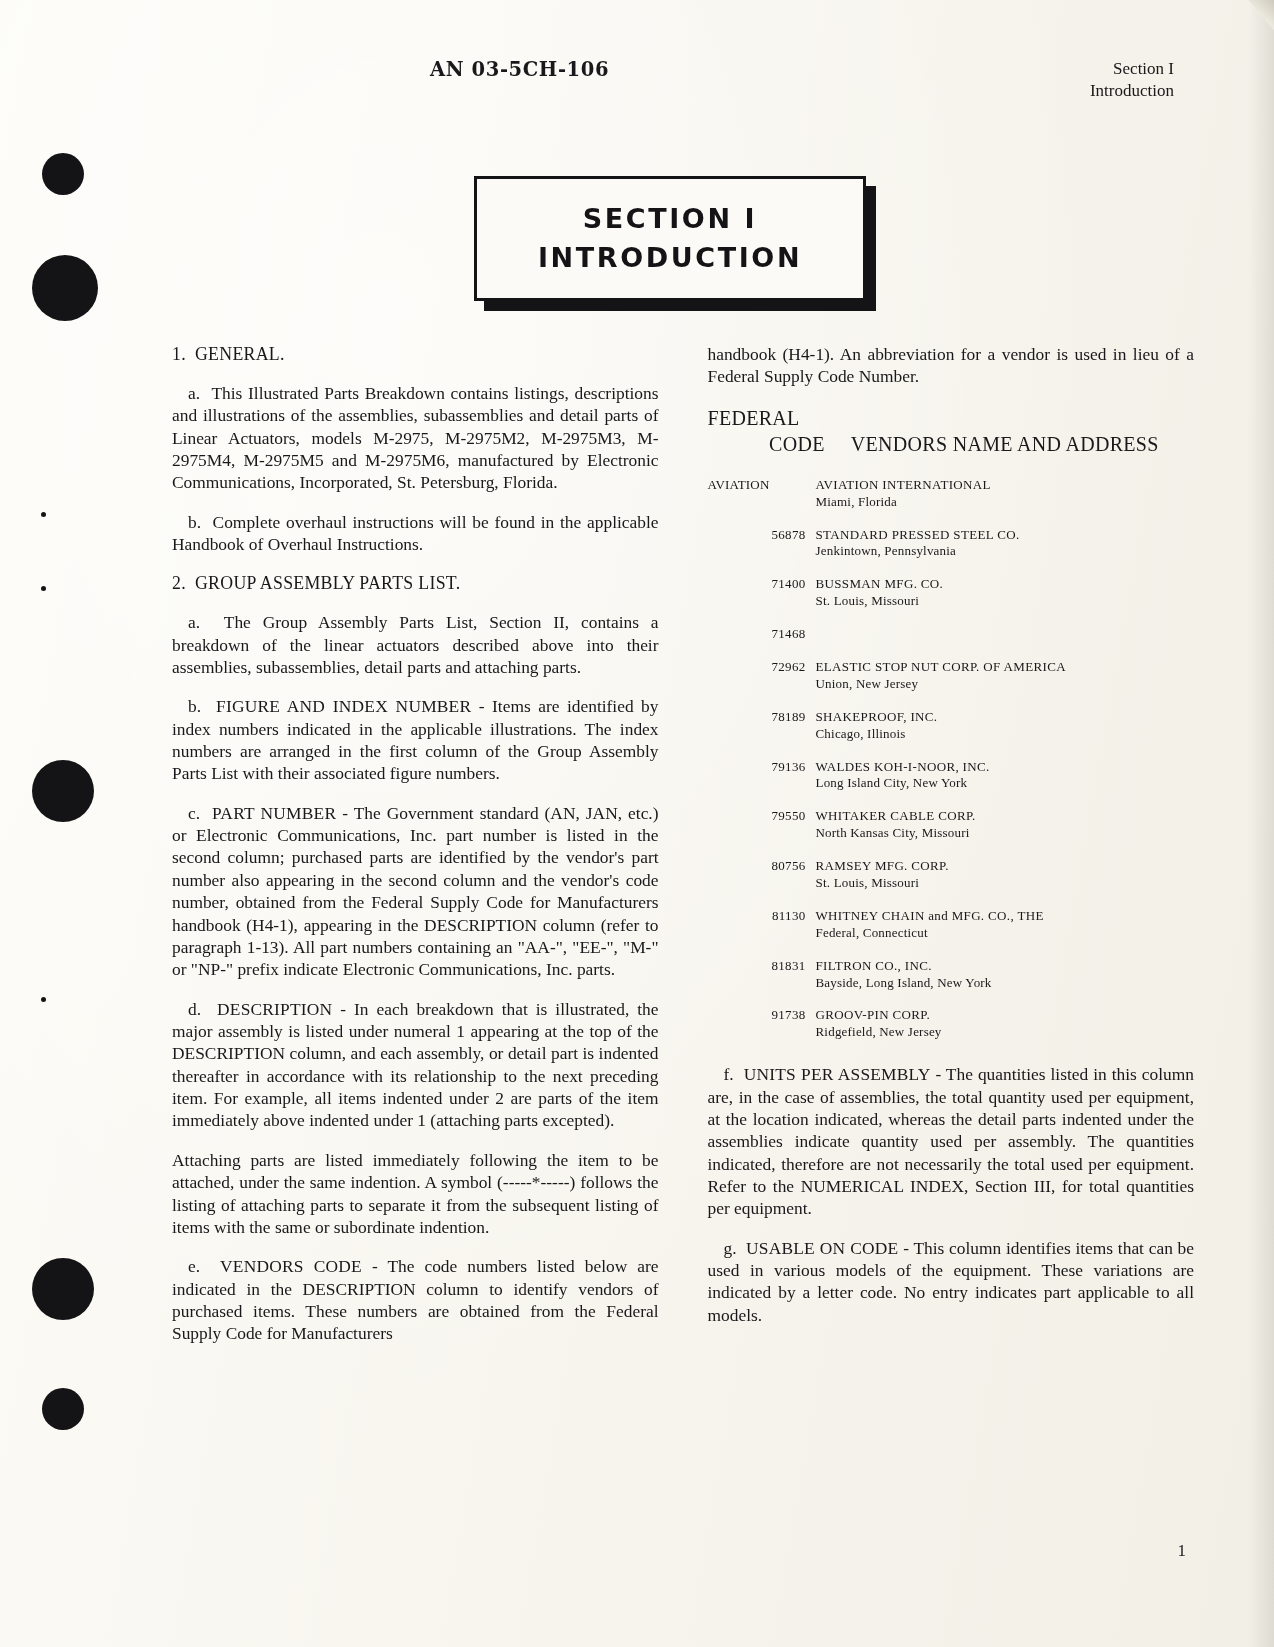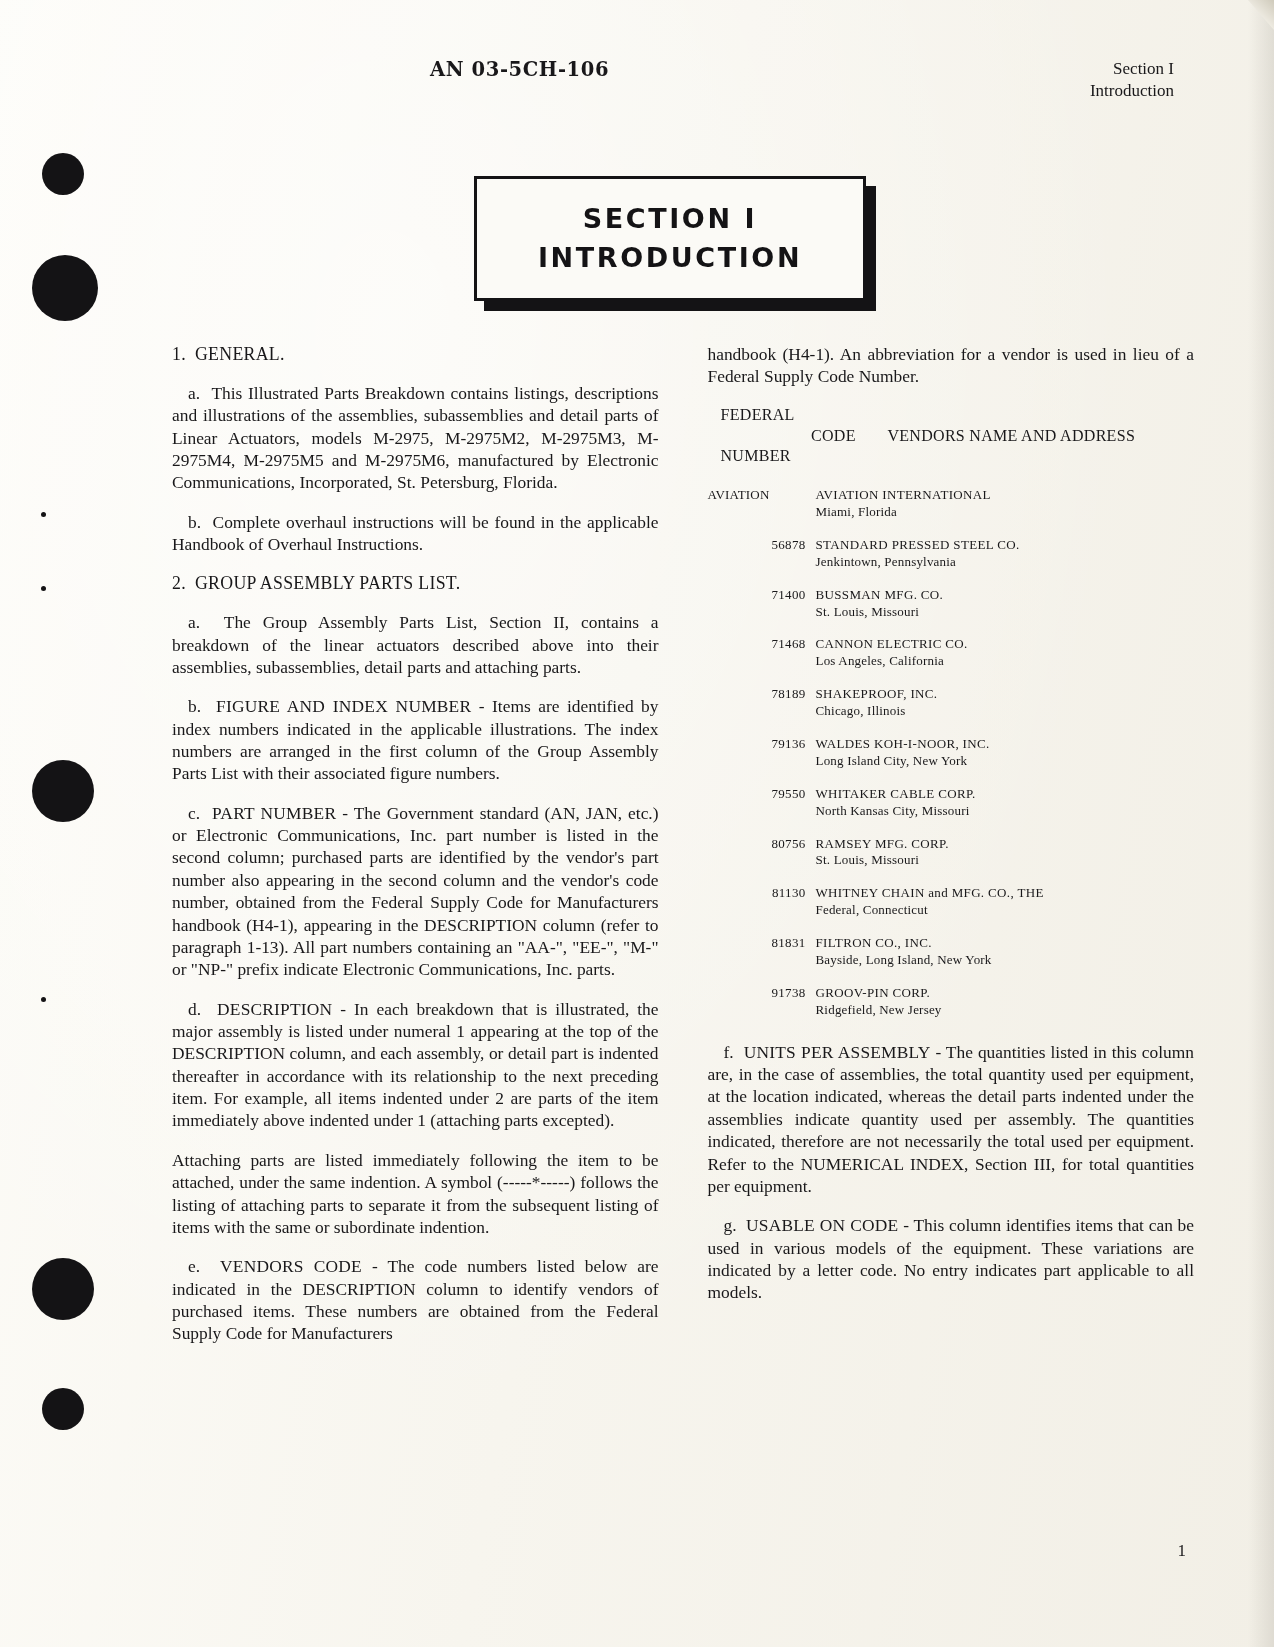--- a/index.html
+++ b/index.html
@@ -138,23 +138,23 @@
     letter-spacing: 0.3px;
   }
   .heading .num { margin-right: 9px; }
   .lead {
     font-weight: 400;
     letter-spacing: 0.2px;
   }
 
   
   .vendor-head {
-    font-size: 16px;
+    font-size: 20px;
     line-height: 1.3;
-    margin: 0 0 20px 13px;
+    margin: 0 0 20px 0;
     letter-spacing: 0.3px;
   }
   .vh-row { display: flex; justify-content: center; }
   .vh-code {
     width: 108px;
     display: inline-block;
   }
   .vh-center { text-align: center; }
   .vendor-list { margin: 0 0 22px 0; }
   .vendor-row {
@@ -262,21 +262,20 @@
     <div class="col">
 
       <p class="para">handbook (H4-1).  An abbreviation for a vendor is used in lieu of a Federal Supply Code Number.</p>
 
       <div class="vendor-head">
         <div>FEDERAL</div>
         <div class="vh-row">
           <span class="vh-code vh-center">CODE</span>
           <span>VENDORS NAME AND ADDRESS</span>
         </div>
-        <div>NUMBER</div>
       </div>
 
       <div class="vendor-list">
 
       <div class="vendor-row">
             <div class="v-code wide">AVIATION</div>
             <div class="v-info">
               <div class="v-name">AVIATION INTERNATIONAL</div>
               <div class="v-city">Miami, Florida</div>
             </div>
@@ -290,23 +289,26 @@
           </div>
           <div class="vendor-row">
             <div class="v-code">71400</div>
             <div class="v-info">
               <div class="v-name">BUSSMAN MFG. CO.</div>
               <div class="v-city">St. Louis, Missouri</div>
             </div>
           </div>
           <div class="vendor-row">
             <div class="v-code">71468</div>
-            <div class="v-info">
-              <div class="v-name">CANNON ELECTRIC CO.</div>
-              <div class="v-city">Los Angeles, California</div>
+          </div>
+          <div class="vendor-row">
+            <div class="v-code">72962</div>
+            <div class="v-info">
+              <div class="v-name">ELASTIC STOP NUT CORP. OF AMERICA</div>
+              <div class="v-city">Union, New Jersey</div>
             </div>
           </div>
           <div class="vendor-row">
             <div class="v-code">78189</div>
             <div class="v-info">
               <div class="v-name">SHAKEPROOF, INC.</div>
               <div class="v-city">Chicago, Illinois</div>
             </div>
           </div>
           <div class="vendor-row">

